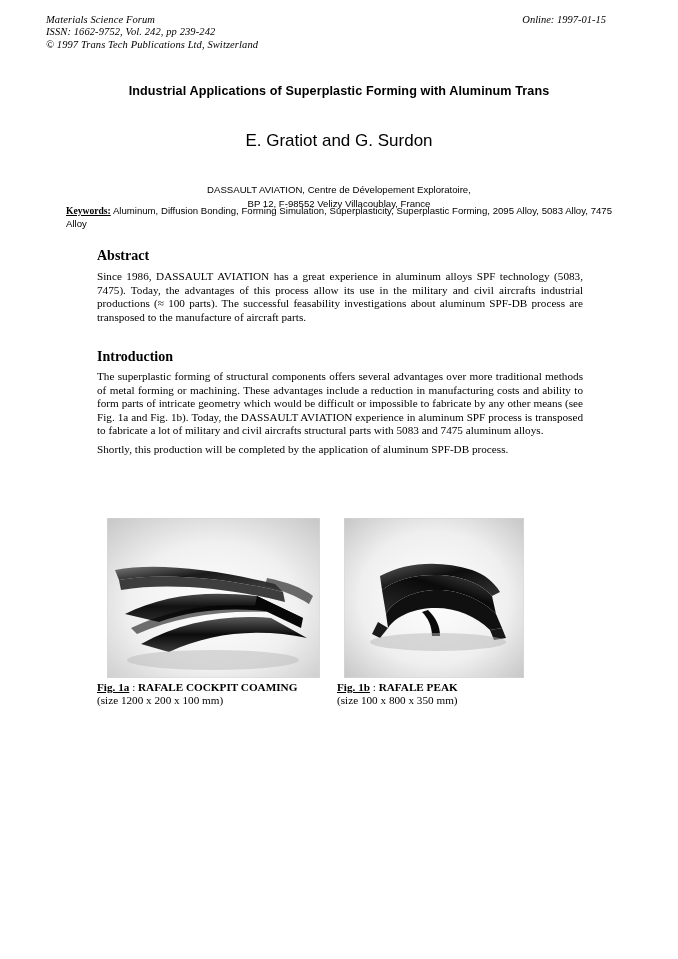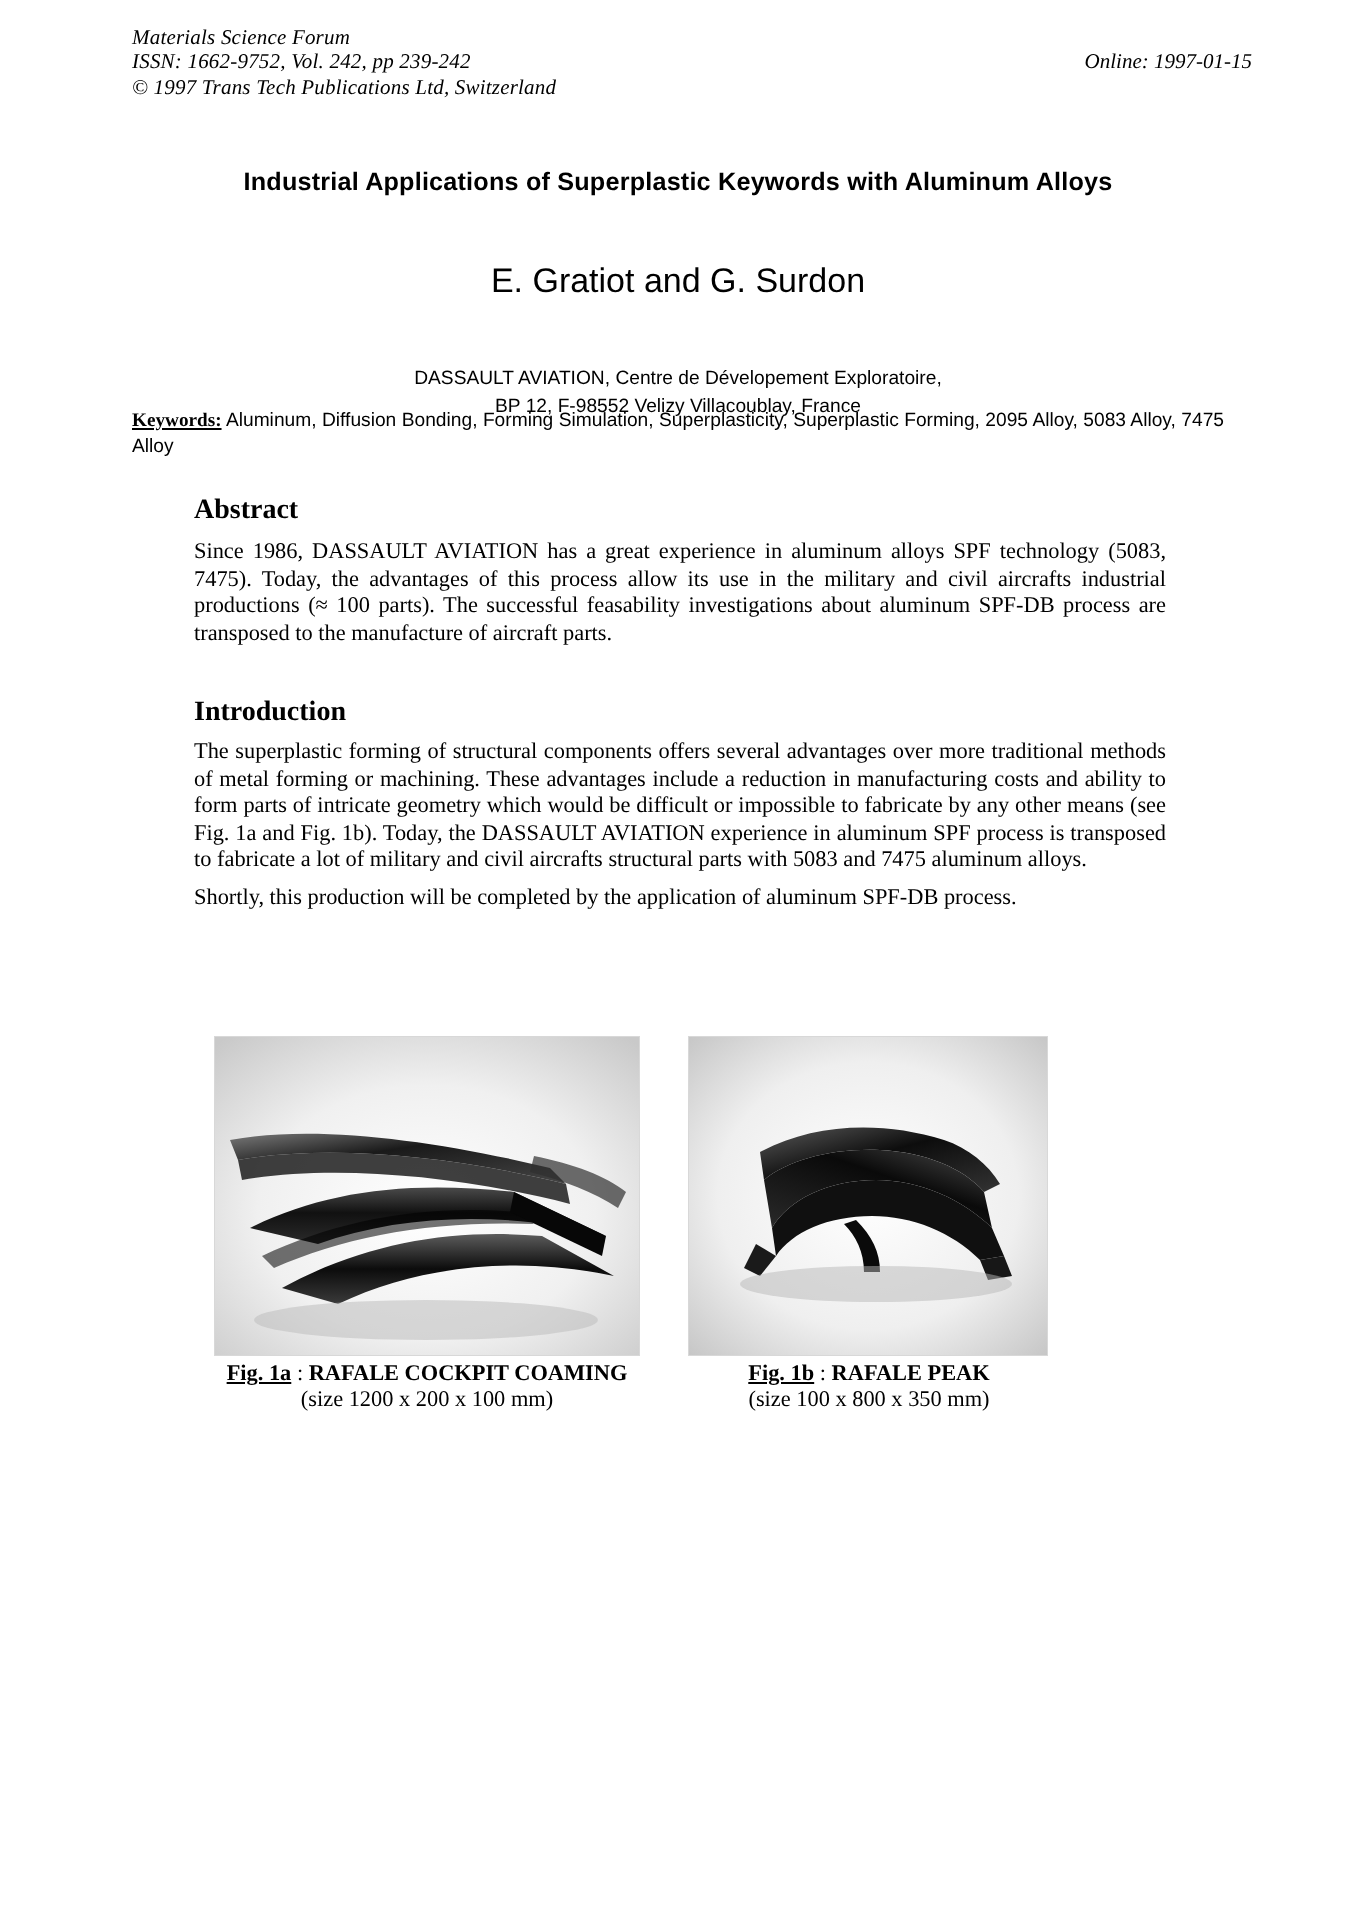--- a/index.html
+++ b/index.html
@@ -14,25 +14,25 @@
     background: #ffffff;
     overflow: hidden;
     font-family: "Liberation Serif", serif;
     color: #000000;
   }
 
   
   .masthead {
     position: absolute;
     top: 14px;
-    left: 66px;
+    left: 46px;
     width: 560px;
     display: flex;
     justify-content: space-between;
-    align-items: center;
+    align-items: flex-start;
   }
   .masthead-left {
     font-style: italic;
     font-size: 10.5px;
     line-height: 12.4px;
     letter-spacing: 0.1px;
   }
   .masthead-right {
     font-style: italic;
     font-size: 10.5px;
@@ -128,21 +128,20 @@
   #fig-a { left: 10px; width: 213px; height: 160px; }
   #fig-b { left: 247px; width: 180px; height: 160px; }
   .fig-img {
     width: 100%;
     height: 100%;
     display: block;
     background: #ffffff;
   }
   .fig-cap {
     position: absolute;
-    text-align: center;
     font-family: "Liberation Serif", serif;
     font-size: 11.2px;
     line-height: 13.4px;
   }
   .fig-cap .lbl {
     font-weight: bold;
     text-decoration: underline;
   }
   .fig-cap .ttl {
     font-weight: bold;
@@ -157,21 +156,21 @@
 
   <div class="masthead">
     <div class="masthead-left">
       <div>Materials Science Forum</div>
       <div>ISSN: 1662-9752, Vol. 242, pp 239-242</div>
       <div>© 1997 Trans Tech Publications Ltd, Switzerland</div>
     </div>
     <div class="masthead-right">Online: 1997-01-15</div>
   </div>
 
-  <div class="title">Industrial Applications of Superplastic Keywords with Aluminum Alloys</div>
+  <div class="title">Industrial Applications of Superplastic Forming with Aluminum Trans</div>
 
   <div class="authors">E. Gratiot and G. Surdon</div>
 
   <div class="affil">
     <div>DASSAULT AVIATION, Centre de Dévelopement Exploratoire,</div>
     <div>BP 12, F-98552 Velizy Villacoublay, France</div>
   </div>
 
   <div class="keywords">
     <b>Keywords:</b><span> Aluminum, Diffusion Bonding, Forming Simulation, Superplasticity, Superplastic Forming, 2095 Alloy, 5083 Alloy, 7475 Alloy</span>

